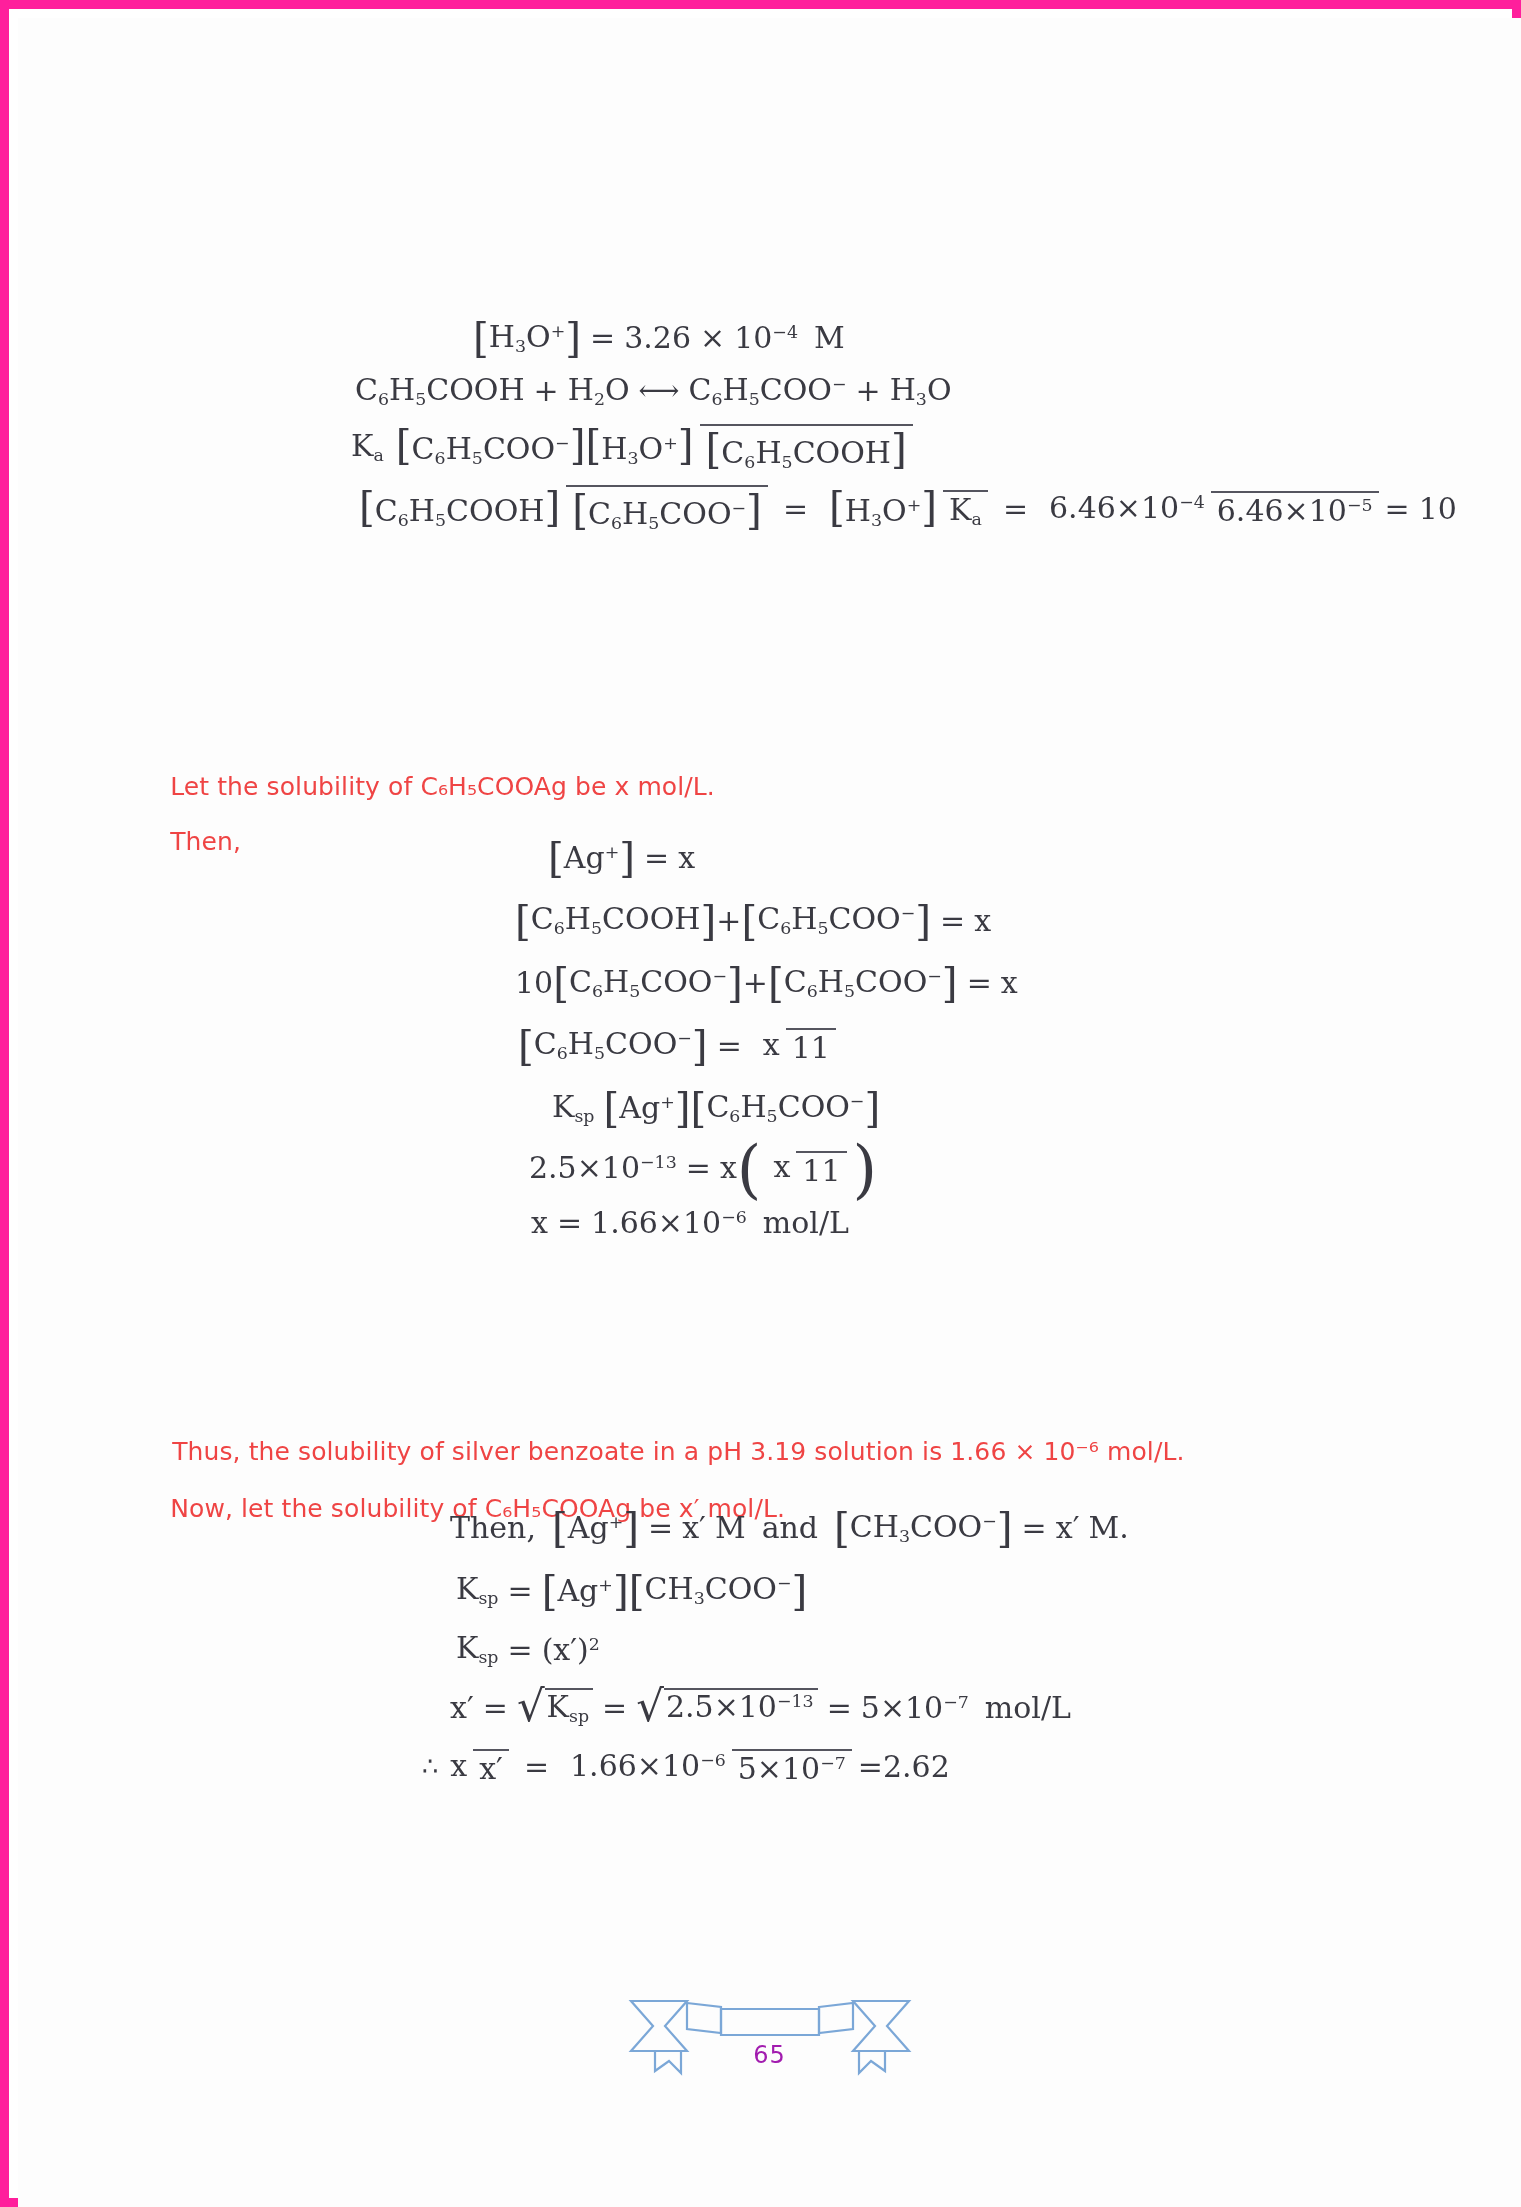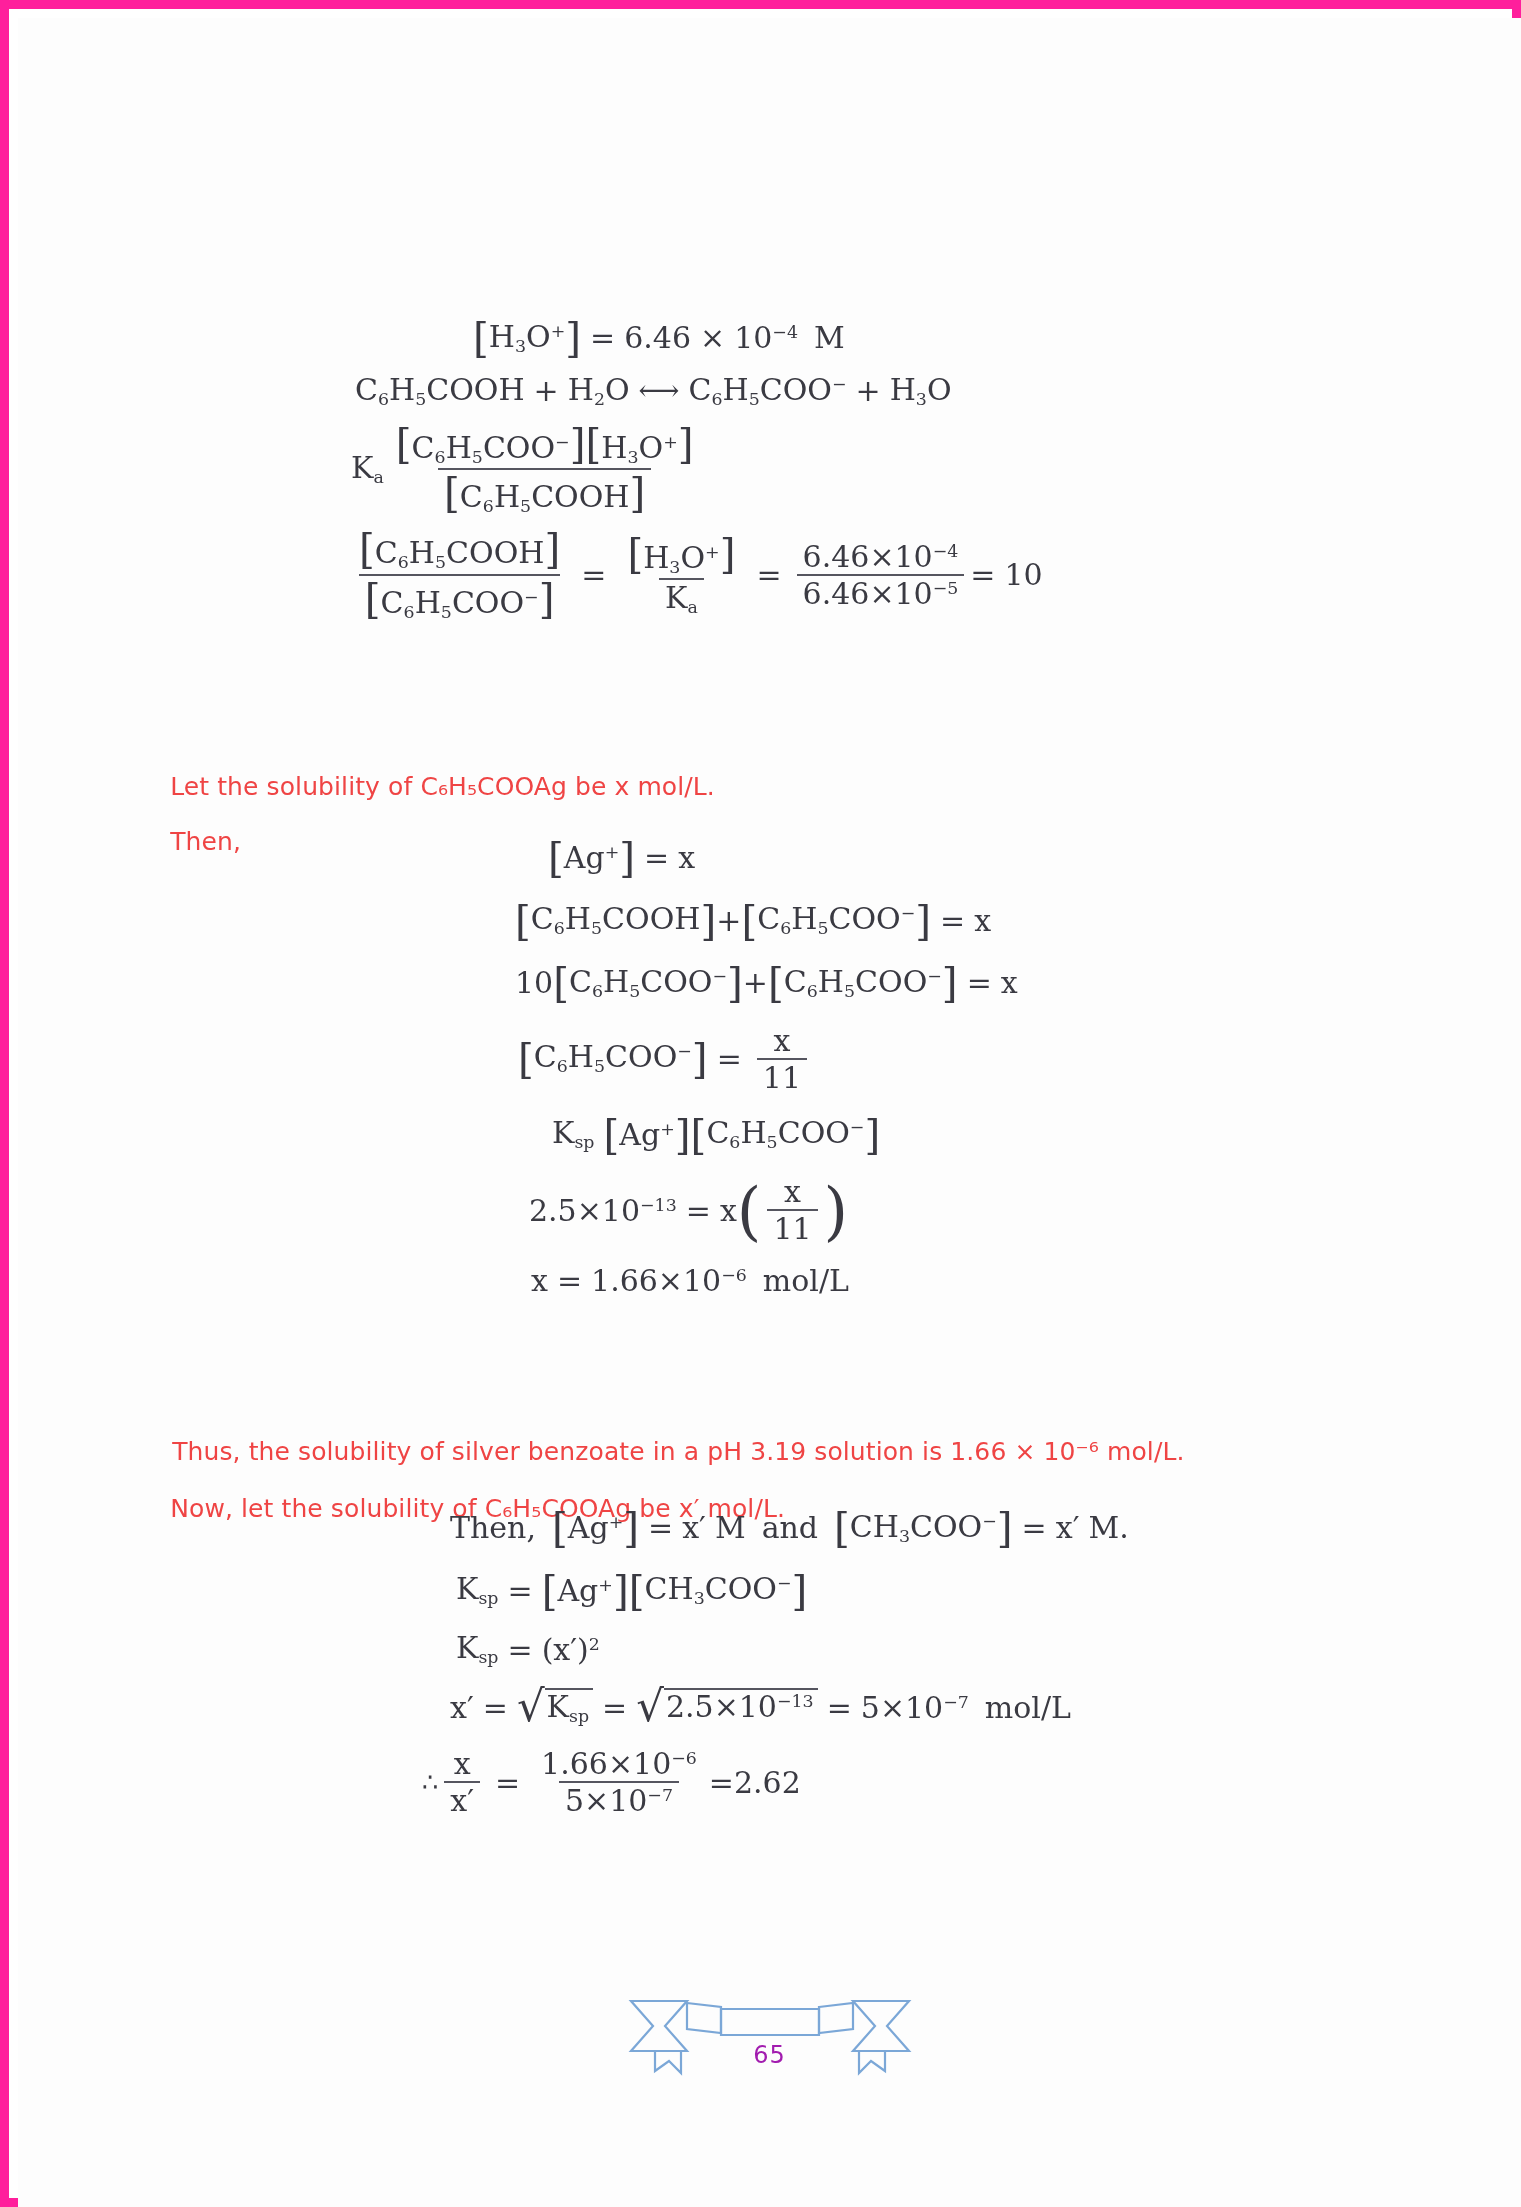--- a/index.html
+++ b/index.html
@@ -49,21 +49,21 @@
   }
   .mrow{ display:flex; align-items:center; }
   .it{ }
   sub{ font-size:.58em; vertical-align:-.28em; }
   sup{ font-size:.58em; vertical-align:.55em; }
   .brk{ font-size:1.35em; font-weight:300; position:relative; top:1px; }
   .sp{ display:inline-block; width:9px; }
   .spw{ display:inline-block; width:16px; }
 
   
-  .frac{ display:inline-flex; flex-direction:column; align-items:center;
+  .frac{ display:inline-flex; flex-direction:row; align-items:center;
          vertical-align:middle; margin:0 6px; }
   .frac .num{ padding:0 6px 2px 6px; }
   .frac .den{ padding:3px 6px 0 6px; border-top:2px solid #55555f; }
 
   
   .sqrt{ display:inline-flex; align-items:stretch; }
   .sqrt .rad{ font-size:1.45em; line-height:.9; position:relative; top:-1px;}
   .sqrt .body{ border-top:2px solid #55555f; padding:2px 4px 0 2px; }
 
   
@@ -102,21 +102,21 @@
 
   <div id="eq-block-1" class="math">
 
     <div class="mrow">
       <span class="brk">[</span>
       <span>H<sub>3</sub>O<sup>+</sup></span>
       <span class="brk">]</span>
       <span class="sp"></span>
           <span>=</span>
           <span class="sp"></span>
-      <span>6.46</span>
+      <span>3.26</span>
       <span class="sp"></span>
           <span>×</span>
           <span class="sp"></span>
       <span>10<sup>−4</sup></span>
       <span class="spw"></span>
       <span>M</span>
     </div>
 
     <div class="mrow" style="margin-left:-118px;">
       <span>C<sub>6</sub>H<sub>5</sub>COOH</span>

